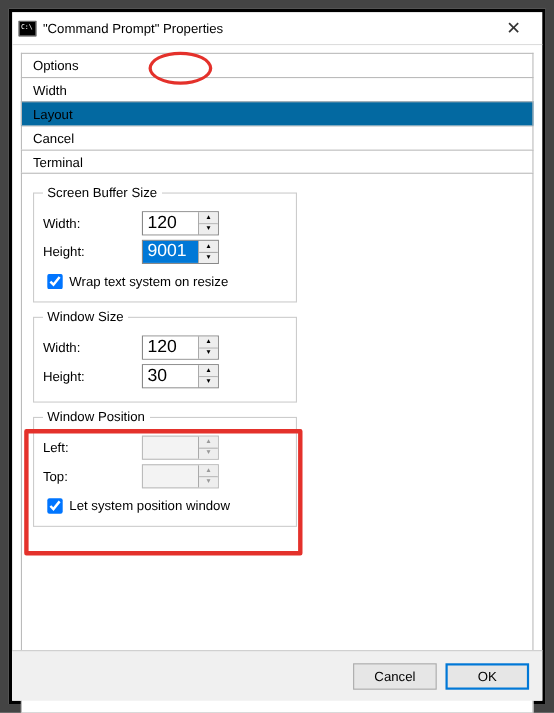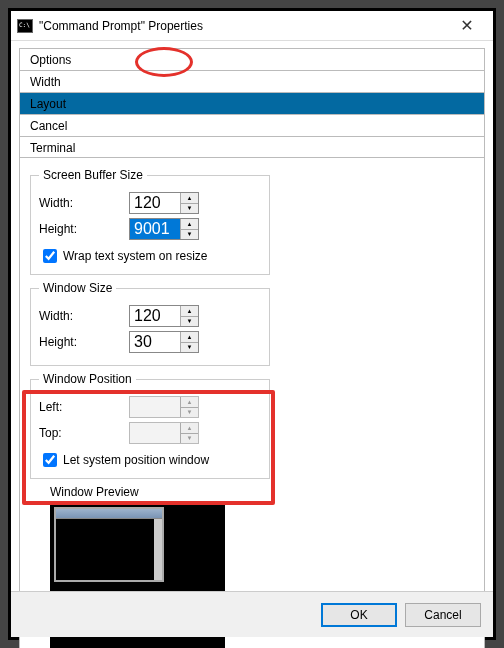--- a/index.html
+++ b/index.html
@@ -141,29 +141,20 @@
                 </div>
             </div>
           </div>
           <div class="chk">
             <input type="checkbox" checked="" style="">
             <span>Let system position window</span>
           </div>
         </fieldset>
 
       </div>
-      <div class="rightcol">
-        <span class="preview-label">Window Preview</span>
-        <div class="preview">
-          <div class="previewwin">
-            <div class="ptitle"></div>
-            <div class="pscroll"></div>
-          </div>
-        </div>
-      </div>
     </div>
   </div>
 
   <div class="btnbar">
+    <div class="btn">Cancel</div>
     <div class="btn primary">OK</div>
-    <div class="btn">Cancel</div>
   </div>
 </div>
 
 </body></html>

